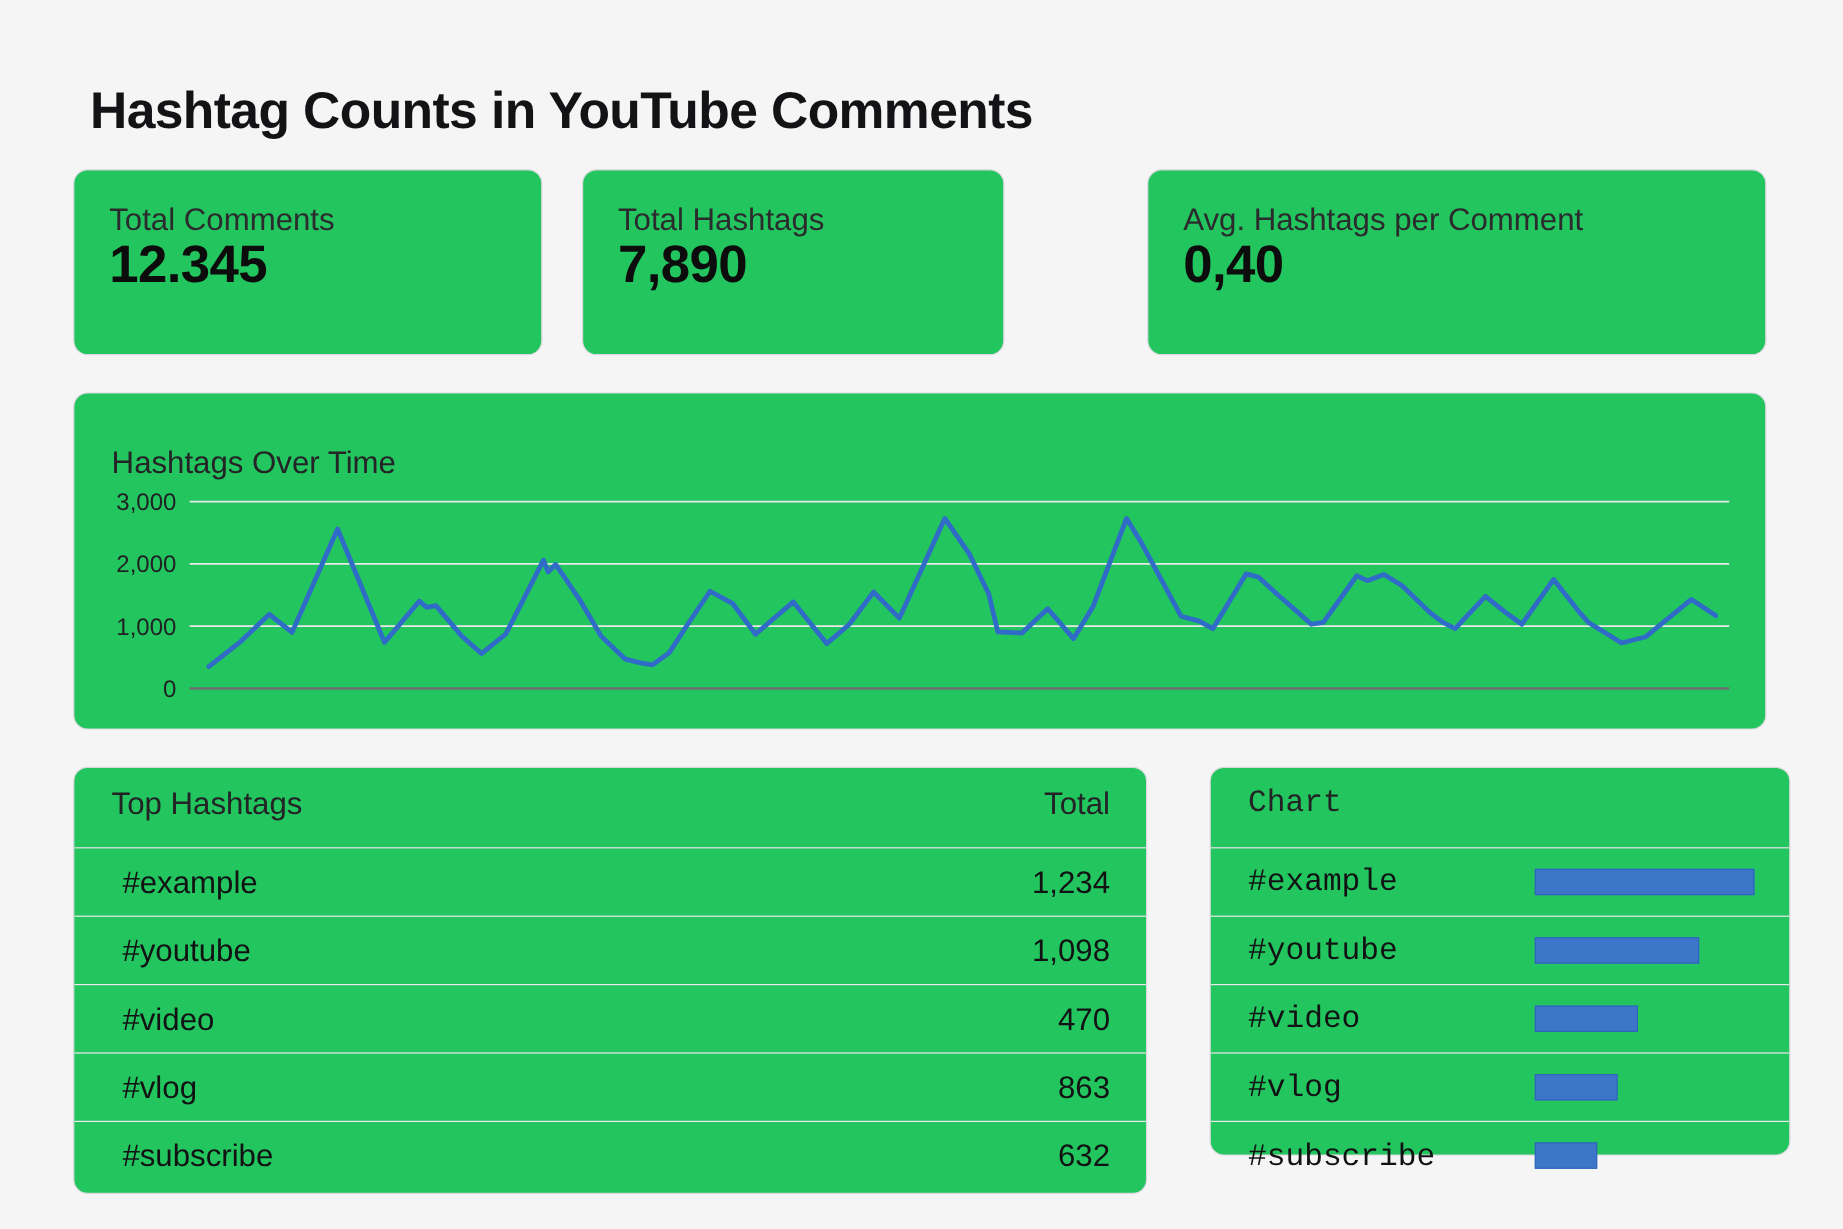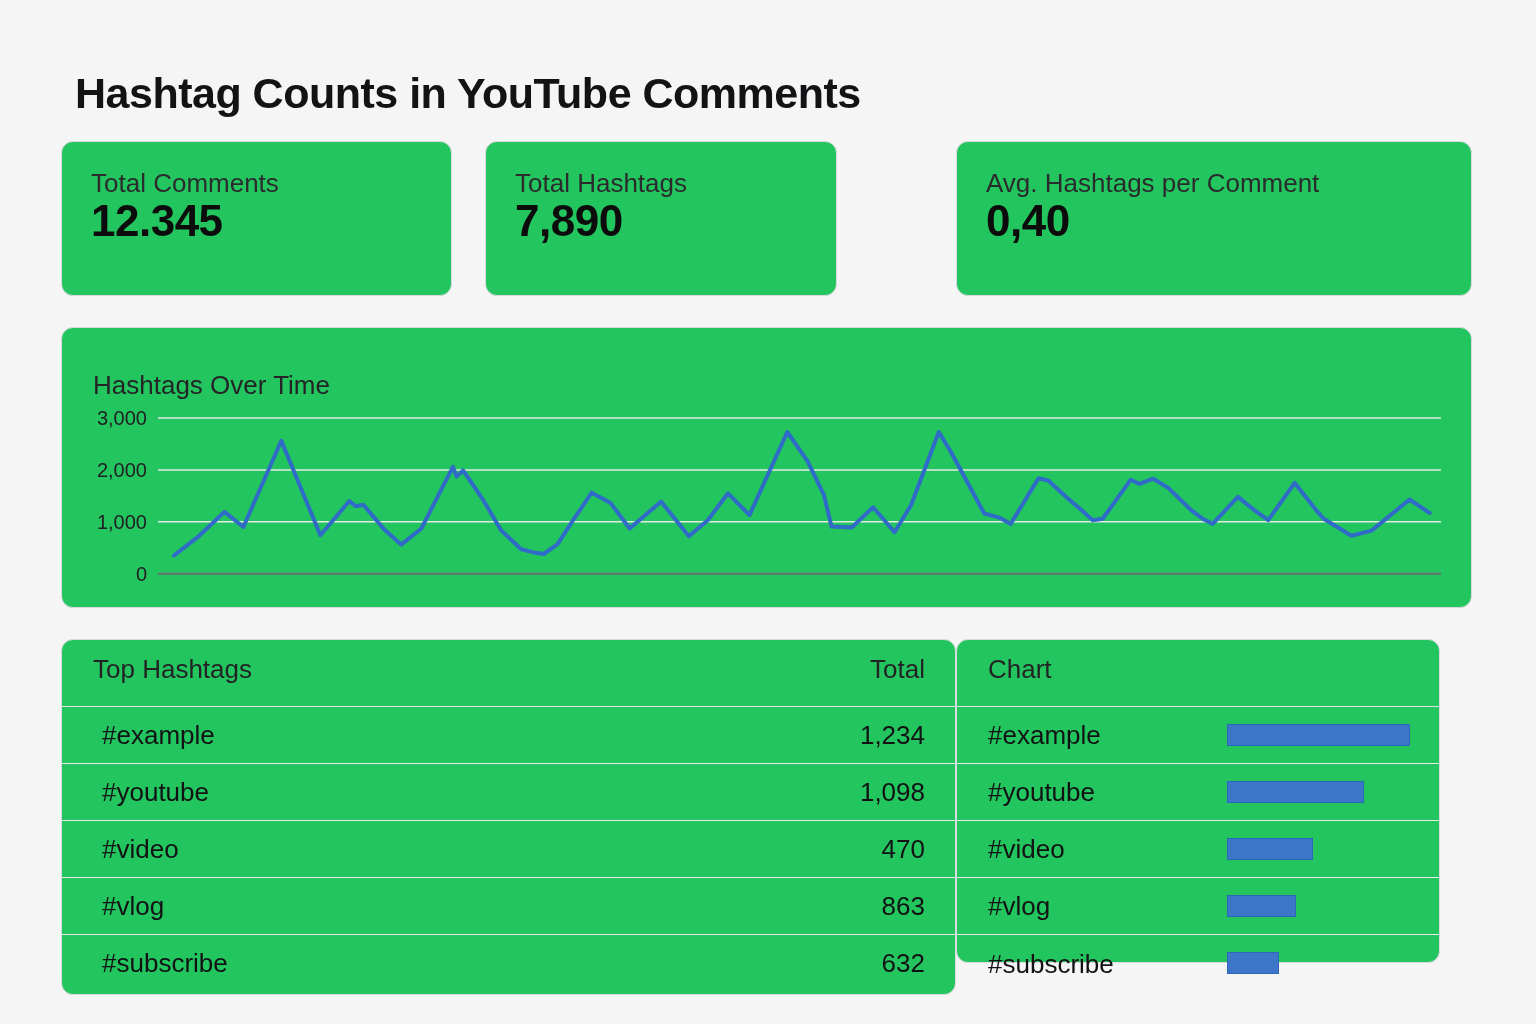--- a/index.html
+++ b/index.html
@@ -26,21 +26,21 @@
   
   #line-card { left:61px; top:327px; width:1411px; height:281px; }
   .card-title { position:absolute; left:31px; top:26px; font-size:26px; color:#242427;margin-top:16px; }
   #line-svg { position:absolute; left:0; top:0; }
   #line-svg text.tick { font-size:20px; fill:#202124; font-family:"Liberation Sans", sans-serif; }
   #line-svg line.grid { stroke:#e8e8e9; stroke-width:1.5; }
   #line-svg line.axis { stroke:#6d6d70; stroke-width:2; }
   #line-svg polyline.series { fill:none; stroke-width:4; stroke-linejoin:round; stroke-linecap:round; }
   
   #table-card { left:61px;  top:639px; width:895px; height:356px; }
-  #bars-card  { left:956px; top:639px; width:484px; height:324px; }
+  #bars-card  { left:1008px; top:639px; width:484px; height:324px;font-family:Liberation Mono, monospace; }
   .thead {
     height:67px; display:flex; align-items:center; justify-content:space-between;
     padding:0 30px 8px 31px; font-size:26px; color:#232326;
     border-bottom:1.5px solid #e3e3e6; box-sizing:border-box;
   }
   .trow {
     height:57px; display:flex; align-items:center; justify-content:space-between;
     padding:0 30px 0 40px; font-size:26px; color:#121214;
     border-bottom:1.5px solid #eaeaec; box-sizing:border-box;
   }

